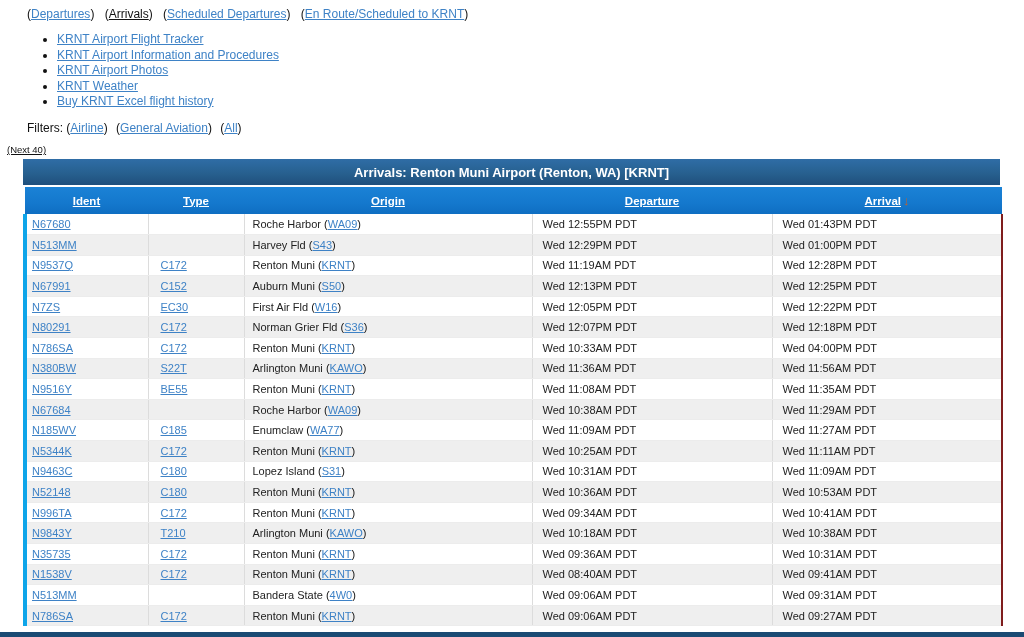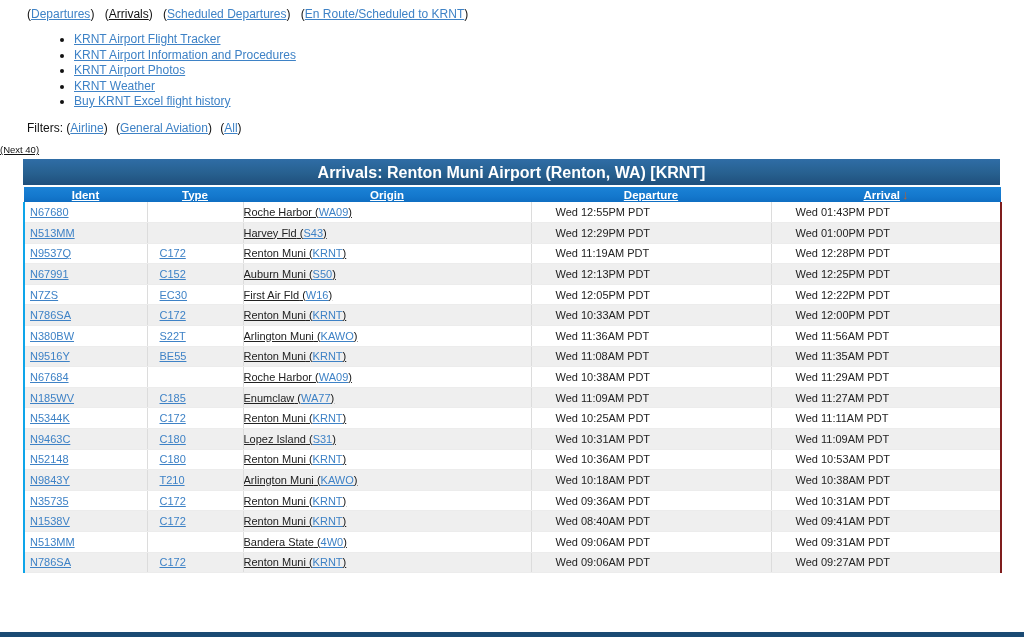--- a/index.html
+++ b/index.html
@@ -20,63 +20,63 @@
   }
   a{color:var(--link-blue);text-decoration:underline;cursor:pointer;}
   .paren{color:#111;}
 
   
   .top-nav{margin:7px 8px 0 27px;font-size:12px;}
   .top-nav .nav-item{margin-right:7px;white-space:nowrap;}
   .top-nav .nav-item a.active{color:#111;}
 
   
-  ul.quick-links{margin:11px 0 0 0;padding-left:74px;font-size:12px;}
+  ul.quick-links{margin:11px 0 0 0;padding-left:57px;font-size:12px;}
   ul.quick-links li{margin-bottom:1.5px;color:#111;}
 
   
   .filters{margin:13px 0 0 27px;font-size:12px;color:#111;}
   .filters .flt{margin-right:5px;white-space:nowrap;}
 
   
-  .next40{display:inline-block;margin:9px 0 3px 0;font-size:9.5px;color:#111;}
+  .next40{display:inline-block;margin:9px 0 3px 7px;font-size:9.5px;color:#111;}
 
   
   .table-wrap{margin:1px 24px 0 23px;}
   .title-bar{
     height:28px;line-height:28px;text-align:center;color:#fff;
-    font-size:16px;font-weight:bold;
+    font-size:13px;font-weight:bold;
     background:linear-gradient(180deg,var(--title-bar-top) 0%,#27608f 55%,var(--title-bar-bottom) 100%);
     border-bottom:2px solid #fff;
   }
   table.arrivals{width:100%;border-collapse:collapse;table-layout:fixed;}
   col.c-ident{width:123px;}
   col.c-type{width:96px;}
   col.c-origin{width:288px;}
   col.c-dep{width:240px;}
   col.c-arr{width:230px;}
   thead th{
     background:linear-gradient(180deg,#1b82d6 0%,var(--header-row) 60%,#0f6ec2 100%);
-    color:#fff;font-size:11.5px;font-weight:bold;height:15px;
+    color:#fff;font-size:11.5px;font-weight:bold;height:27px;
     text-align:center;padding:0;
   }
   thead th a{color:#fff;}
   .sort-arrow{color:var(--sort-arrow);font-weight:bold;font-size:13px;margin-left:2px;text-decoration:none;display:inline-block;}
   tbody td{
     height:20.6px;font-size:11px;padding:0 4px 0 5px;
     border-right:1px solid #dcdcdc;border-bottom:1px solid #ececec;
     white-space:nowrap;overflow:hidden;color:#222;vertical-align:middle;
   }
-  tbody tr td:first-child{border-left:2px solid #0ea5e9;}
+  tbody tr td:first-child{border-left:4px solid #0ea5e9;}
   tbody tr td:last-child{border-right:2px solid #7f1d1d;}
   tbody tr:nth-child(even) td{background:var(--stripe-gray);}
   tbody tr:nth-child(odd) td{background:#fff;}
   td.type-cell{padding-left:12px;}
-  td.origin-cell{padding-left:0;text-decoration:underline;}
-  td.dep-cell,td.arr-cell{padding-left:24px;}
+  td.origin-cell{padding-left:8px;}
+  td.dep-cell,td.arr-cell{padding-left:10px;}
 
   
   .footer-bar{position:fixed;left:0;right:0;bottom:0;height:5px;background:var(--footer-bar);}
 </style>
 </head>
 <body>
 
 
 
 
@@ -161,27 +161,34 @@
   </tr>
 
   <tr>
     <td class="ident-cell"><a>N7ZS</a></td>
     <td class="type-cell"><a>EC30</a></td>
     <td class="origin-cell"><span>First Air Fld</span><span class="paren">&nbsp;(</span><a>W16</a><span class="paren">)</span></td>
     <td class="dep-cell">Wed 12:05PM PDT</td>
     <td class="arr-cell">Wed 12:22PM PDT</td>
   </tr>
 
+  <tr>
+    <td class="ident-cell"><a>N80291</a></td>
+    <td class="type-cell"><a>C172</a></td>
+    <td class="origin-cell"><span>Norman Grier Fld</span><span class="paren">&nbsp;(</span><a>S36</a><span class="paren">)</span></td>
+    <td class="dep-cell">Wed 12:07PM PDT</td>
+    <td class="arr-cell">Wed 12:18PM PDT</td>
+  </tr>
 
   <tr>
     <td class="ident-cell"><a>N786SA</a></td>
     <td class="type-cell"><a>C172</a></td>
     <td class="origin-cell"><span>Renton Muni</span><span class="paren">&nbsp;(</span><a>KRNT</a><span class="paren">)</span></td>
     <td class="dep-cell">Wed 10:33AM PDT</td>
-    <td class="arr-cell">Wed 12:00PM PDT</td>
+    <td class="arr-cell">Wed 04:00PM PDT</td>
   </tr>
 
   <tr>
     <td class="ident-cell"><a>N380BW</a></td>
     <td class="type-cell"><a>S22T</a></td>
     <td class="origin-cell"><span>Arlington Muni</span><span class="paren">&nbsp;(</span><a>KAWO</a><span class="paren">)</span></td>
     <td class="dep-cell">Wed 11:36AM PDT</td>
     <td class="arr-cell">Wed 11:56AM PDT</td>
   </tr>
 
@@ -227,20 +234,27 @@
 
 
   <tr>
     <td class="ident-cell"><a>N52148</a></td>
     <td class="type-cell"><a>C180</a></td>
     <td class="origin-cell"><span>Renton Muni</span><span class="paren">&nbsp;(</span><a>KRNT</a><span class="paren">)</span></td>
     <td class="dep-cell">Wed 10:36AM PDT</td>
     <td class="arr-cell">Wed 10:53AM PDT</td>
   </tr>
 
+  <tr>
+    <td class="ident-cell"><a>N996TA</a></td>
+    <td class="type-cell"><a>C172</a></td>
+    <td class="origin-cell"><span>Renton Muni</span><span class="paren">&nbsp;(</span><a>KRNT</a><span class="paren">)</span></td>
+    <td class="dep-cell">Wed 09:34AM PDT</td>
+    <td class="arr-cell">Wed 10:41AM PDT</td>
+  </tr>
 
   <tr>
     <td class="ident-cell"><a>N9843Y</a></td>
     <td class="type-cell"><a>T210</a></td>
     <td class="origin-cell"><span>Arlington Muni</span><span class="paren">&nbsp;(</span><a>KAWO</a><span class="paren">)</span></td>
     <td class="dep-cell">Wed 10:18AM PDT</td>
     <td class="arr-cell">Wed 10:38AM PDT</td>
   </tr>
 
   <tr>

